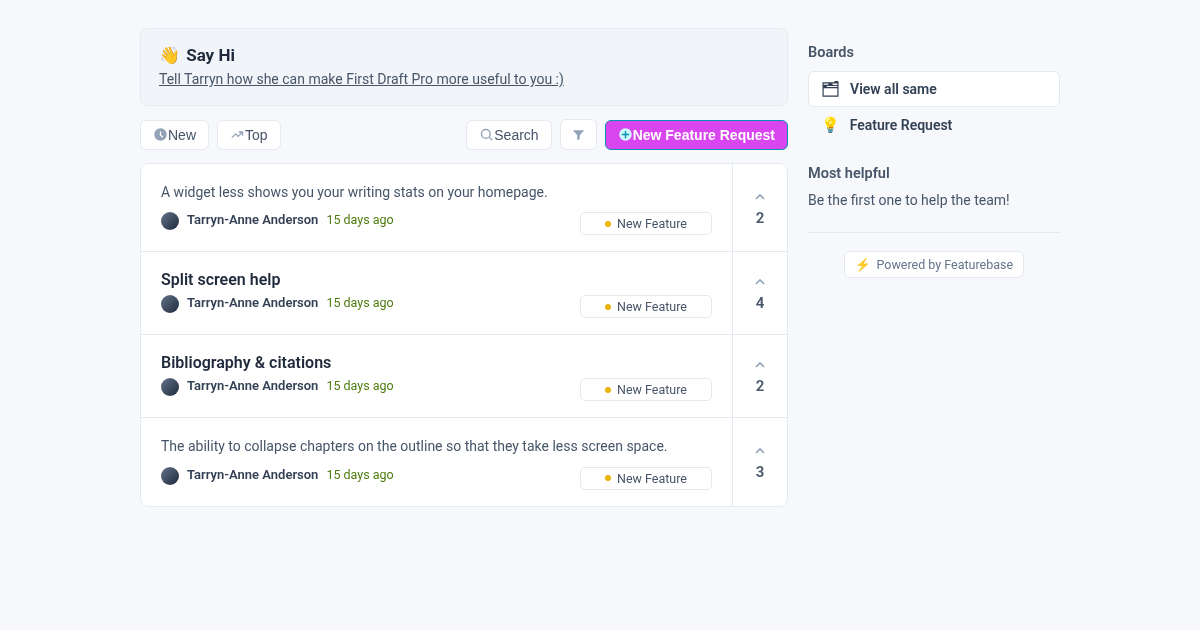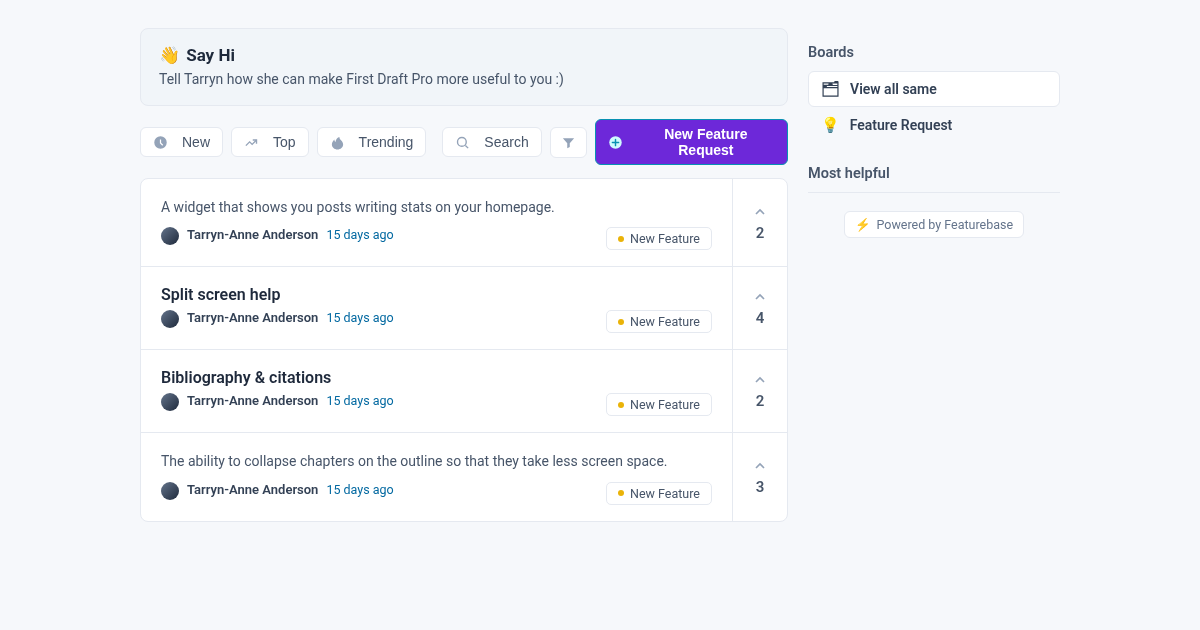--- a/index.html
+++ b/index.html
@@ -40,52 +40,53 @@
   font-weight: 700;
   color: #1e293b;
   display: flex;
   align-items: center;
   gap: 6px;
   margin-bottom: 6px;
 }
 .banner-sub {
   font-size: 14px;
   color: #475569;
+  text-decoration: underline;
 }
 .toolbar {
   display: flex;
   align-items: center;
   gap: 8px;
   margin-bottom: 13px;
 }
 .btn {
   display: inline-flex;
   align-items: center;
-  gap: 14px;
+  gap: 0;
   background: #fff;
   border: 1px solid #e5e9f0;
   border-radius: 6px;
   padding: 6px 12px;
   font-size: 14px;
   font-weight: 500;
   color: #475569;
   cursor: pointer;
 }
 .btn .ic {
   color: #94a3b8;
   display: inline-flex;
 }
 .btn-icon-only {
   padding: 7px 10px;
 }
 .spacer {
   flex: 1;
 }
 .btn-primary {
-  background: #6d28d9;
+  background: #d946ef;
   border-color: #0891b2;
   color: #fff;
   font-weight: 600;
 }
 .btn-primary .ic {
   color: #cffafe;
 }
 .list {
   background: #fff;
   border: 1px solid #e5e9f0;
@@ -128,32 +129,32 @@
   background: linear-gradient(135deg, #64748b, #1e293b);
   flex-shrink: 0;
 }
 .author {
   font-size: 13px;
   font-weight: 600;
   color: #334155;
 }
 .time {
   font-size: 12.5px;
-  color: #0369a1;
+  color: #4d7c0f;
 }
 .meta-spacer {
   flex: 1;
 }
 .tag {
   display: inline-flex;
   align-items: center;
   gap: 6px;
   border: 1px solid #e5e9f0;
   border-radius: 5px;
-  padding: 3px 11px;
+  padding: 3px 24px;
   font-size: 12.5px;
   color: #475569;
 }
 .dot {
   width: 6px;
   height: 6px;
   border-radius: 50%;
   background: #eab308;
 }
 .vote {
@@ -257,28 +258,20 @@
       </button>
       <button class="btn">
         <span class="ic">
           <svg width="15" height="15" viewBox="0 0 24 24" fill="none" stroke="currentColor" stroke-width="2.2">
               <path d="M3 17l6-6 4 4 7-7"></path>
               <path d="M14 8h6v6"></path>
             </svg>
         </span>
         <span>Top</span>
       </button>
-      <button class="btn">
-        <span class="ic">
-          <svg width="15" height="15" viewBox="0 0 24 24" fill="currentColor">
-              <path d="M12 23c4.97 0 9-3.58 9-8 0-3.09-1.85-5.28-3.37-6.79C16.1 6.67 15 5.5 15 3c0 0-6 2-6 8 0 0-2-1-2-4-2 2-4 4.5-4 8 0 4.42 4.03 8 9 8z"></path>
-            </svg>
-        </span>
-        <span>Trending</span>
-      </button>
       <div class="spacer"></div>
       <button class="btn">
         <span class="ic">
           <svg width="15" height="15" viewBox="0 0 24 24" fill="none" stroke="currentColor" stroke-width="2.2">
               <circle cx="11" cy="11" r="7"></circle>
               <path d="M21 21l-4.35-4.35"></path>
             </svg>
         </span>
         <span>Search</span>
       </button>
@@ -297,21 +290,21 @@
             </svg>
         </span>
         <span>New Feature Request</span>
       </button>
     </div>
 
     <div class="list">
 
       <div class="post">
         <div class="post-body">
-          <div class="post-desc">A widget that shows you posts writing stats on your homepage.</div>
+          <div class="post-desc">A widget less shows you your writing stats on your homepage.</div>
           <div class="post-meta">
             <div class="avatar"></div>
             <span class="author">Tarryn-Anne Anderson</span>
             <span class="time">15 days ago</span>
             <div class="meta-spacer"></div>
             <span class="tag">
               <span class="dot"></span>
               <span>New Feature</span>
             </span>
           </div>
@@ -409,20 +402,21 @@
         <span>View all same</span>
       </div>
       <div class="board-item">
         <span class="board-emoji">💡</span>
         <span>Feature Request</span>
       </div>
     </div>
 
     <div class="side-section">
       <div class="side-heading">Most helpful</div>
+      <div class="helpful-text">Be the first one to help the team!</div>
       <hr class="hr">
       <div class="powered-wrap">
         <span class="powered">
           <span>⚡</span>
           <span>Powered by Featurebase</span>
         </span>
       </div>
     </div>
   </div>
 </div>

